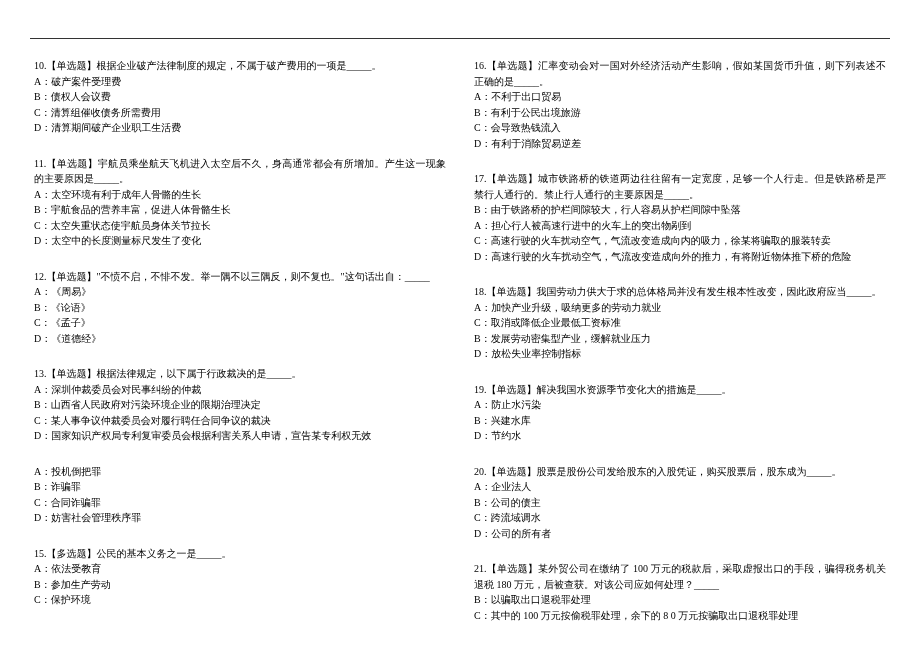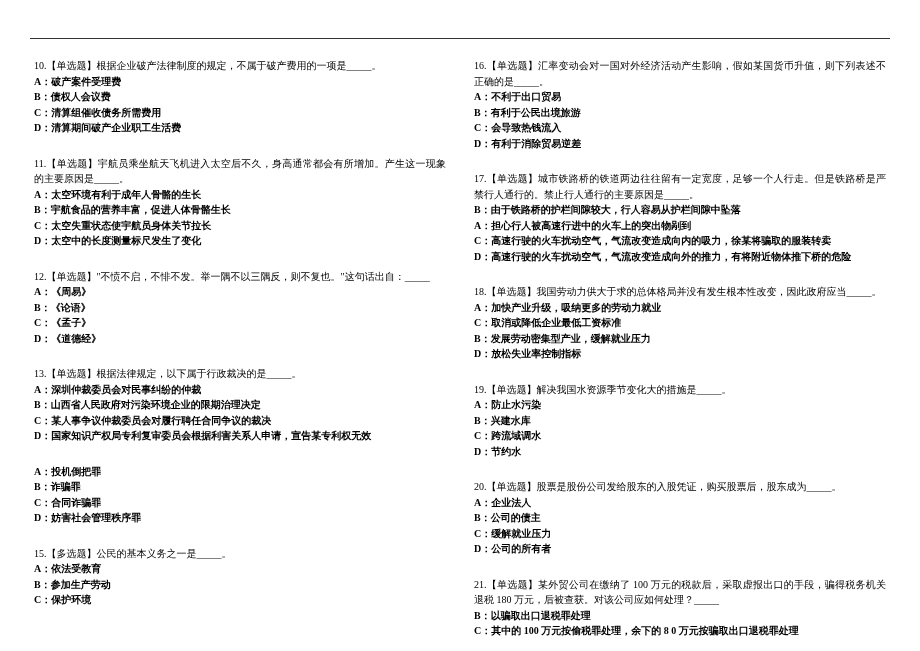--- a/index.html
+++ b/index.html
@@ -31,21 +31,20 @@
   }
   .q {
     margin-bottom: 20px;
     line-height: 1.55;
   }
   .q .stem {
     text-align: justify;
   }
   .q .opt {
     display: block;
-    font-weight: bold;
   }
 </style>
 </head>
 <body>
 
 <div class="rule"></div>
 
 <div class="cols">
 
   <div class="col">
@@ -122,29 +121,28 @@
       <span class="opt">A：加快产业升级，吸纳更多的劳动力就业</span>
       <span class="opt">C：取消或降低企业最低工资标准</span>
       <span class="opt">B：发展劳动密集型产业，缓解就业压力</span>
       <span class="opt">D：放松失业率控制指标</span>
     </div>
 
     <div class="q">
       <div class="stem">19.【单选题】解决我国水资源季节变化大的措施是_____。</div>
       <span class="opt">A：防止水污染</span>
       <span class="opt">B：兴建水库</span>
-      <span class="opt">C：跨流域调水</span>
       <span class="opt">D：节约水</span>
     </div>
 
     <div class="q">
       <div class="stem">20.【单选题】股票是股份公司发给股东的入股凭证，购买股票后，股东成为_____。</div>
       <span class="opt">A：企业法人</span>
       <span class="opt">B：公司的债主</span>
-      <span class="opt">C：缓解就业压力</span>
+      <span class="opt">C：跨流域调水</span>
       <span class="opt">D：公司的所有者</span>
     </div>
 
     <div class="q">
       <div class="stem">21.【单选题】某外贸公司在缴纳了 100 万元的税款后，采取虚报出口的手段，骗得税务机关退税 180 万元，后被查获。对该公司应如何处理？_____</div>
       <span class="opt">B：以骗取出口退税罪处理</span>
       <span class="opt">C：其中的 100 万元按偷税罪处理，余下的 8 0 万元按骗取出口退税罪处理</span>
 
     </div>
 

